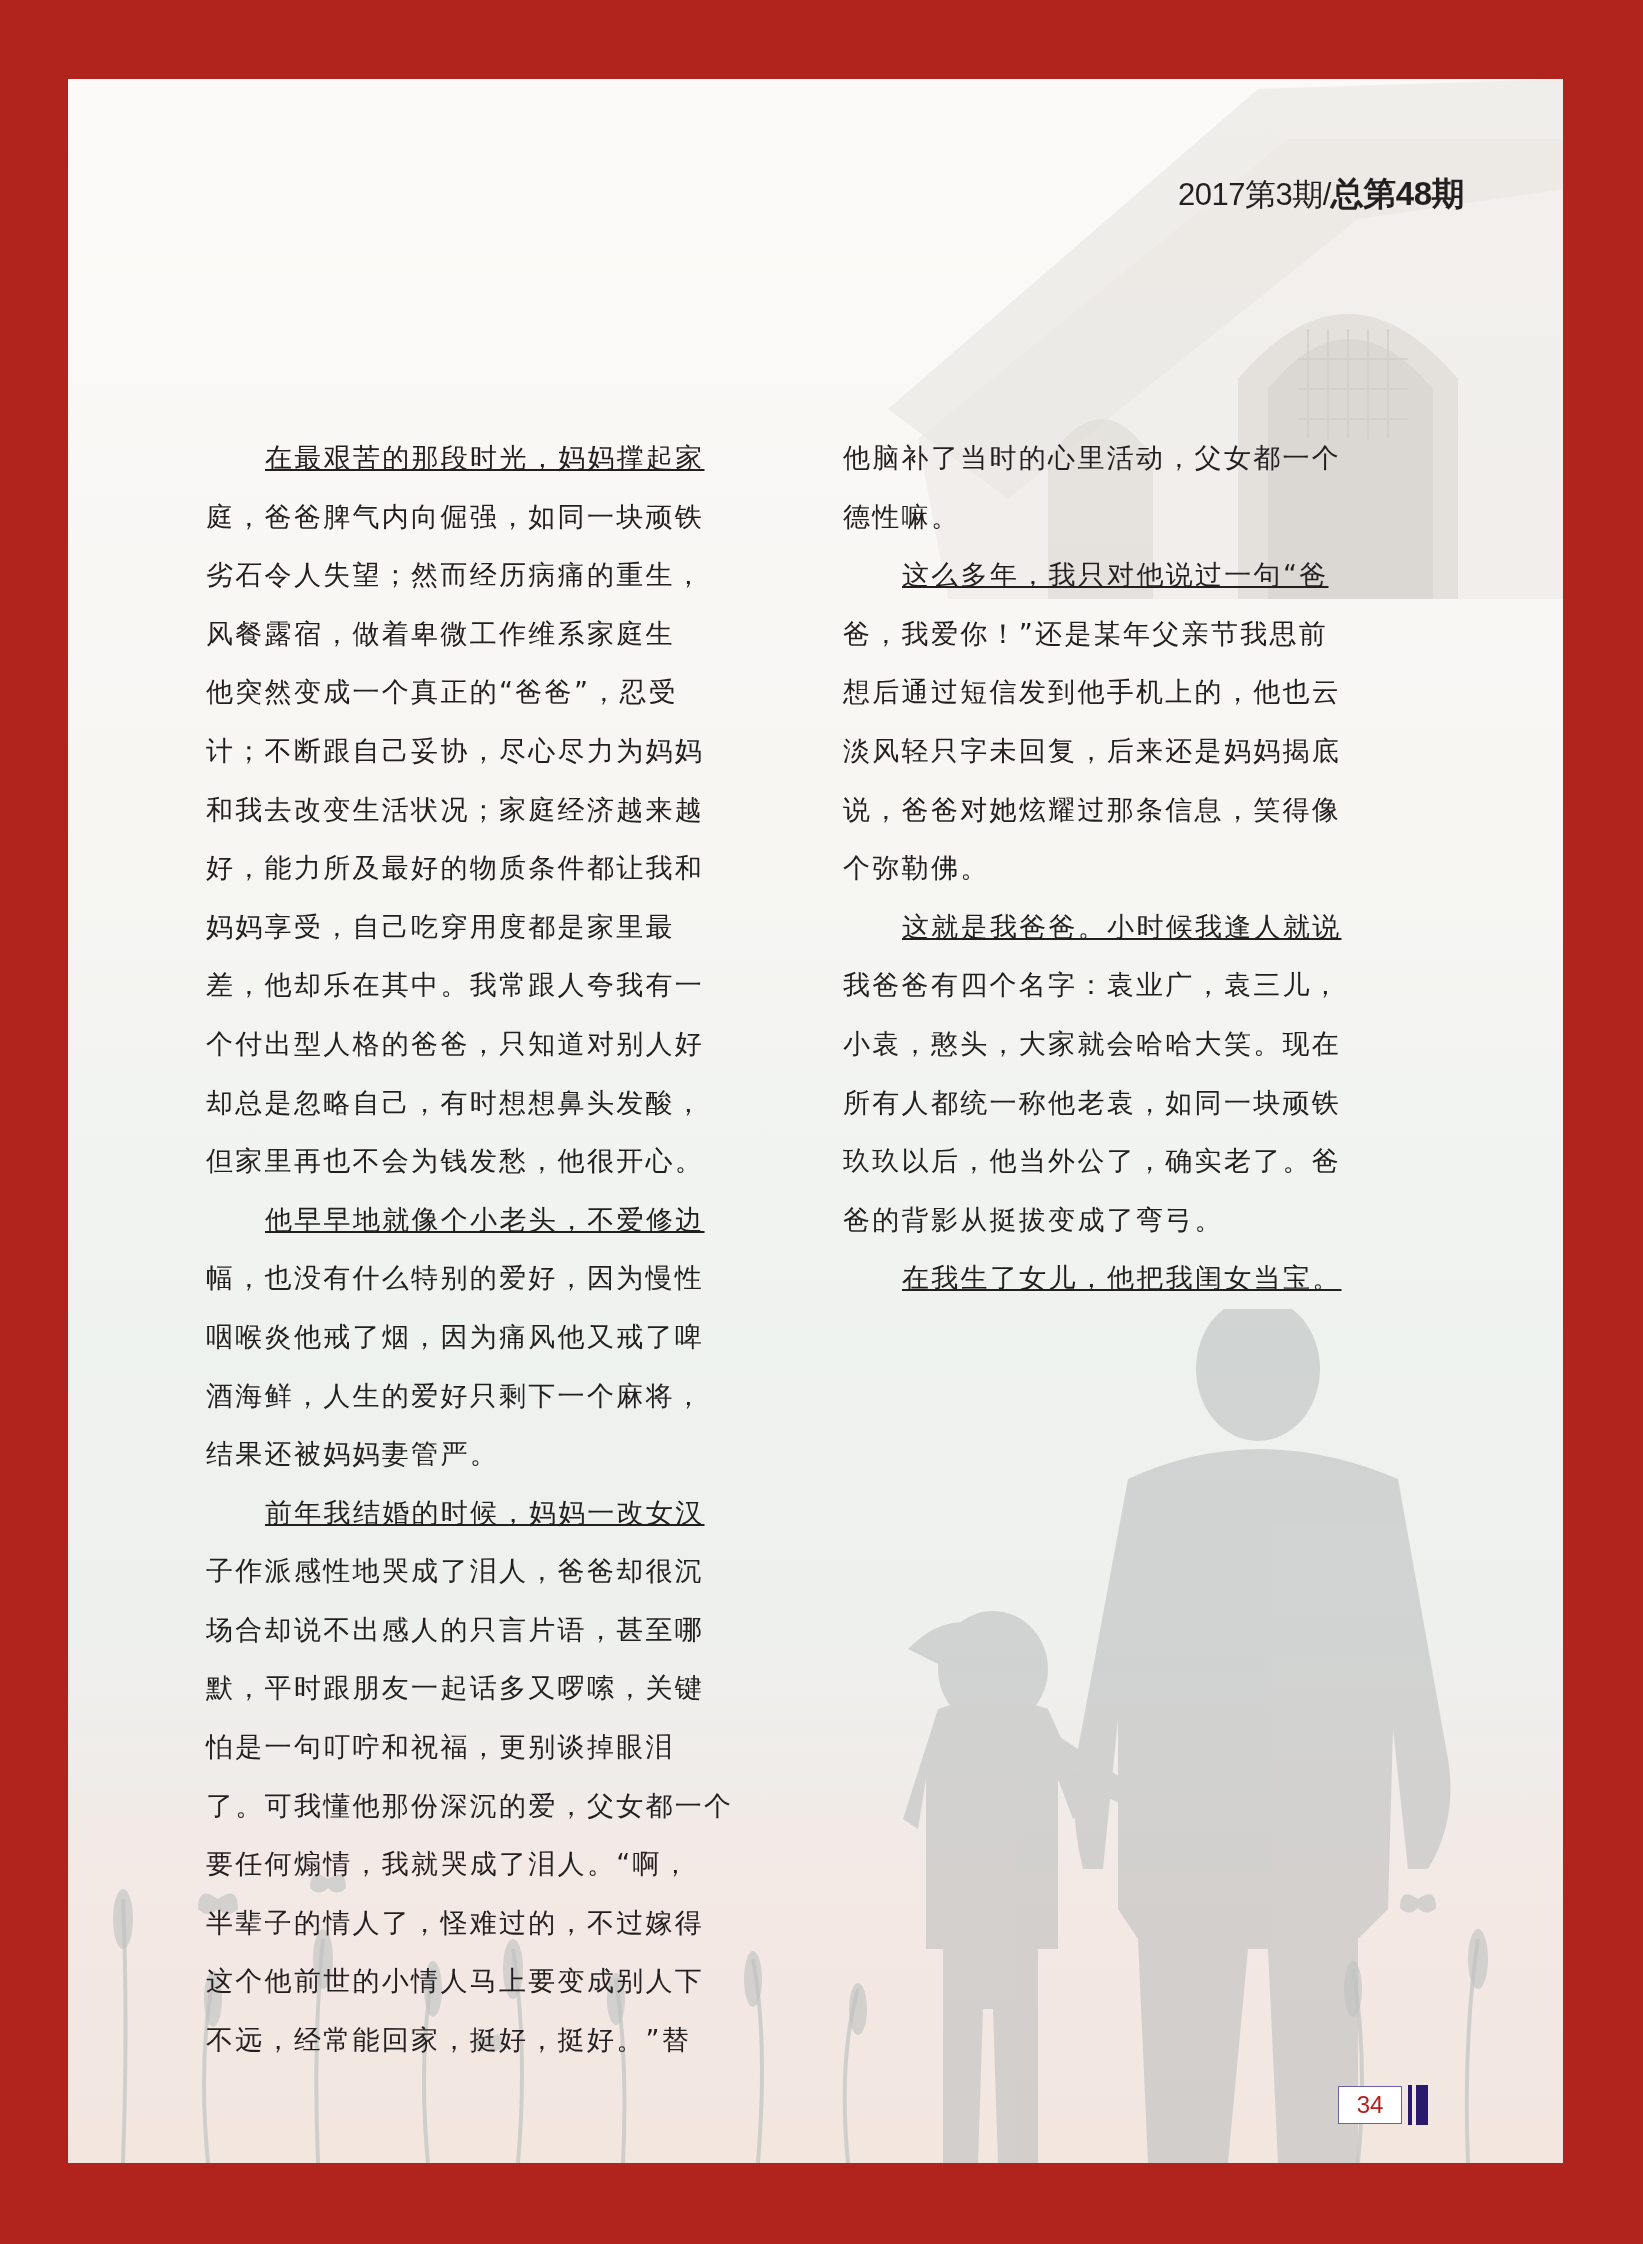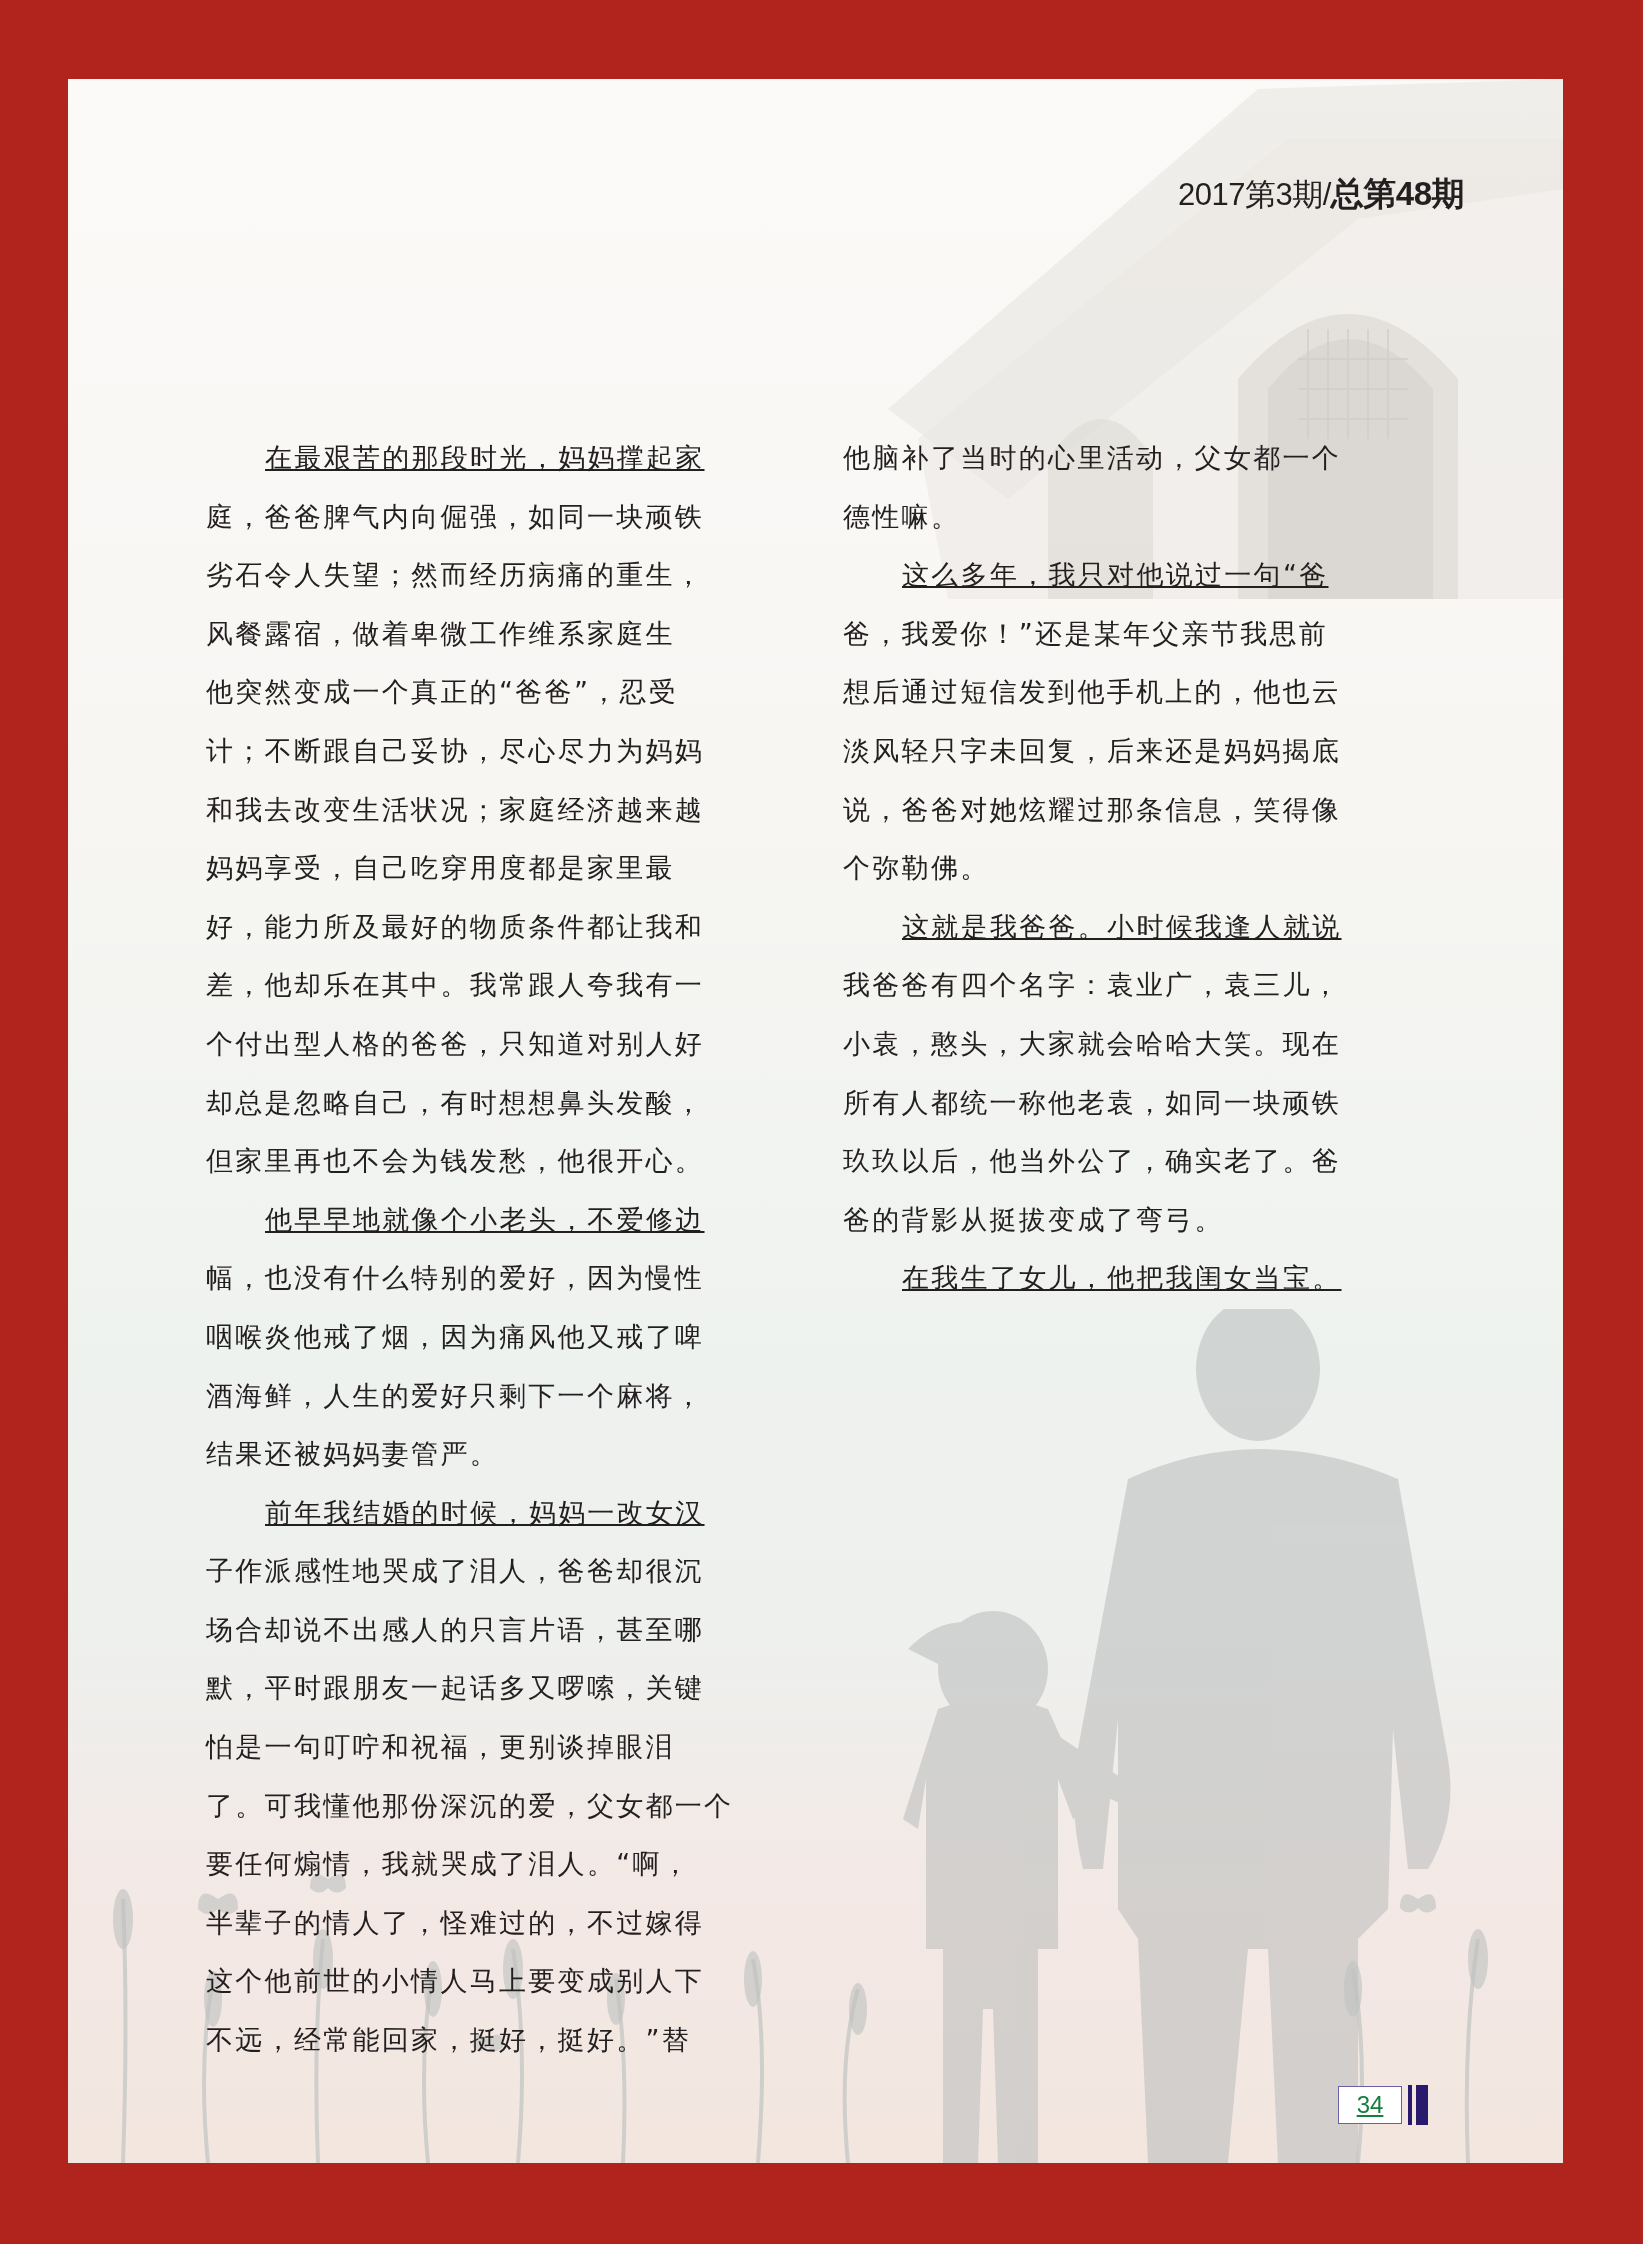--- a/index.html
+++ b/index.html
@@ -57,22 +57,21 @@
     .page-number-box {
       position: absolute;
       left: 1270px; top: 2007px;
       width: 62px; height: 36px;
       border: 1px solid #6a5fa8;
       background: #ffffff;
       font-family: "Liberation Sans", sans-serif;
       font-size: 24px;
       line-height: 36px;
       text-align: center;
-      color: #15803d;
-      text-decoration: underline;
+      color: #b91c1c;
     }
     .page-number-bar1 {
       position: absolute; left: 1340px; top: 2006px; width: 4px; height: 40px; background: #2a1a6e;
     }
     .page-number-bar2 {
       position: absolute; left: 1348px; top: 2006px; width: 12px; height: 40px; background: #2a1a6e;
     }
   </style>
 </head>
 <body>
@@ -144,22 +143,22 @@
   </div>
 
   <div class="column col-left" id="left-col">
       <div class="line indent">在最艰苦的那段时光，妈妈撑起家</div>
       <div class="line">庭，爸爸脾气内向倔强，如同一块顽铁</div>
       <div class="line">劣石令人失望；然而经历病痛的重生，</div>
       <div class="line">风餐露宿，做着卑微工作维系家庭生</div>
       <div class="line">他突然变成一个真正的“爸爸”，忍受</div>
       <div class="line">计；不断跟自己妥协，尽心尽力为妈妈</div>
       <div class="line">和我去改变生活状况；家庭经济越来越</div>
+      <div class="line">好，能力所及最好的物质条件都让我和</div>
       <div class="line">妈妈享受，自己吃穿用度都是家里最</div>
-      <div class="line">好，能力所及最好的物质条件都让我和</div>
       <div class="line">差，他却乐在其中。我常跟人夸我有一</div>
       <div class="line">个付出型人格的爸爸，只知道对别人好</div>
       <div class="line">却总是忽略自己，有时想想鼻头发酸，</div>
       <div class="line">但家里再也不会为钱发愁，他很开心。</div>
       <div class="line indent">他早早地就像个小老头，不爱修边</div>
       <div class="line">幅，也没有什么特别的爱好，因为慢性</div>
       <div class="line">咽喉炎他戒了烟，因为痛风他又戒了啤</div>
       <div class="line">酒海鲜，人生的爱好只剩下一个麻将，</div>
       <div class="line">结果还被妈妈妻管严。</div>
       <div class="line indent">前年我结婚的时候，妈妈一改女汉</div>

